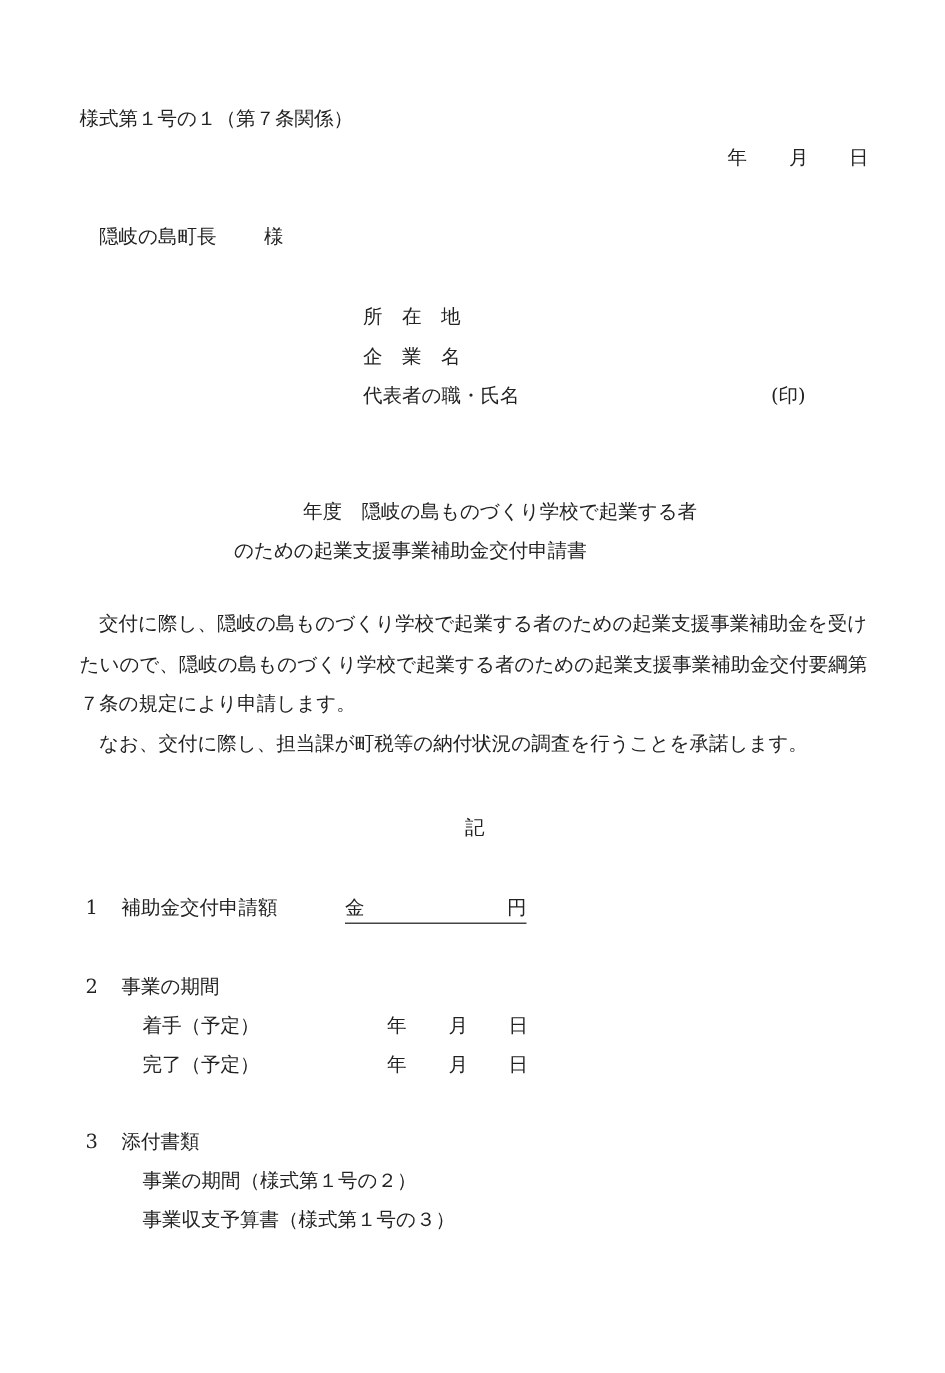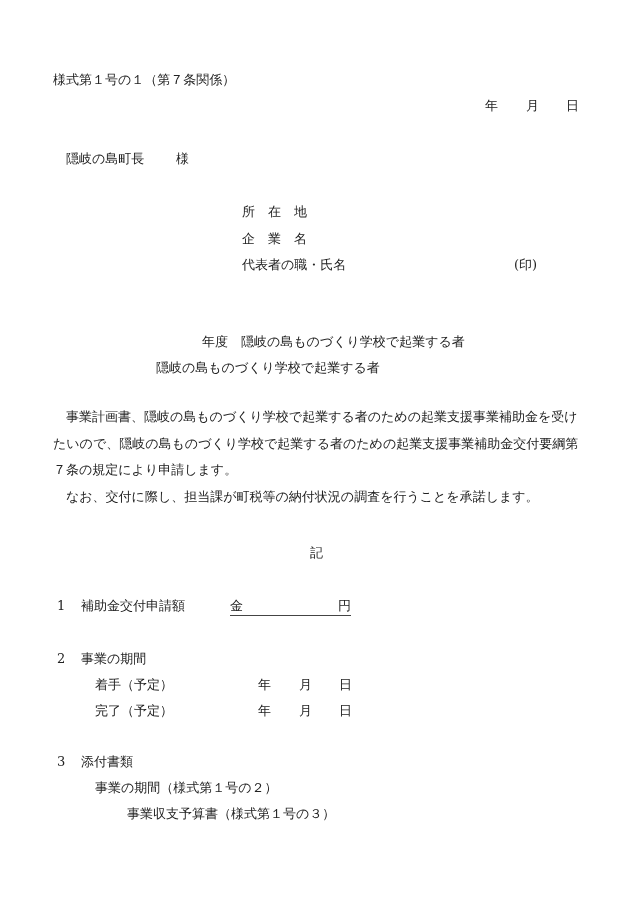--- a/index.html
+++ b/index.html
@@ -30,21 +30,21 @@
       left: 53px;
       width: 530px;
       line-height: 26.5px;
       white-space: normal;
       word-break: break-all;
     }
   </style>
 </head>
 <body>
 
-<div class="abs" style="left:53px; top:72px;">様式第１号の１（第７条関係）</div>
+<div class="abs" style="left:53px; top:72px;font-family:Liberation Mono, monospace;">様式第１号の１（第７条関係）</div>
 
 <div>
   <span class="abs" style="left:485px; top:98px;">年</span>
   <span class="abs" style="left:526px; top:98px;">月</span>
   <span class="abs" style="left:566px; top:98px;">日</span>
 </div>
 
 <div>
   <span class="abs" style="left:66px; top:151px;">隠岐の島町長</span>
   <span class="abs" style="left:176px; top:151px;">様</span>
@@ -52,24 +52,24 @@
 
 <div>
   <span class="abs" style="left:242px; top:204px;">所　在　地</span>
   <span class="abs" style="left:242px; top:231px;">企　業　名</span>
   <span class="abs" style="left:242px; top:257px;">代表者の職・氏名</span>
   <span class="abs" style="left:514px; top:257px;">(印)</span>
 </div>
 
 <div>
   <span class="abs" style="left:202px; top:334px;">年度　隠岐の島ものづくり学校で起業する者</span>
-  <span class="abs" style="left:156px; top:360px;">隠岐の島ものづくり学校で起業する者</span>
+  <span class="abs" style="left:156px; top:360px;">のための起業支援事業補助金交付申請書</span>
 </div>
 
-<div class="para" style="top:404px;">　事業計画書、隠岐の島ものづくり学校で起業する者のための起業支援事業補助金を受けたいので、隠岐の島ものづくり学校で起業する者のための起業支援事業補助金交付要綱第７条の規定により申請します。</div>
+<div class="para" style="top:404px;">　交付に際し、隠岐の島ものづくり学校で起業する者のための起業支援事業補助金を受けたいので、隠岐の島ものづくり学校で起業する者のための起業支援事業補助金交付要綱第７条の規定により申請します。</div>
 <div class="para" style="top:484px;">　なお、交付に際し、担当課が町税等の納付状況の調査を行うことを承諾します。</div>
 
 <div class="abs" style="left:310px; top:545px;">記</div>
 
 <div>
   <span class="abs" style="left:57px; top:598px;">1</span>
   <span class="abs" style="left:81px; top:598px;">補助金交付申請額</span>
   <span class="abs ul" style="left:230px; top:598px; width:121px;">
     <span>金</span>
     <span style="position:absolute; right:0; top:0;">円</span>
@@ -92,14 +92,14 @@
     <span class="abs" style="left:258px; top:703px;">年</span>
     <span class="abs" style="left:299px; top:703px;">月</span>
     <span class="abs" style="left:339px; top:703px;">日</span>
   </div>
 </div>
 
 <div>
   <span class="abs" style="left:57px; top:754px;">3</span>
   <span class="abs" style="left:81px; top:754px;">添付書類</span>
   <span class="abs" style="left:95px; top:780px;">事業の期間（様式第１号の２）</span>
-  <span class="abs" style="left:95px; top:806px;margin-left:32px;">事業収支予算書（様式第１号の３）</span>
+  <span class="abs" style="left:95px; top:806px;">事業収支予算書（様式第１号の３）</span>
 </div>
 
 </body></html>

